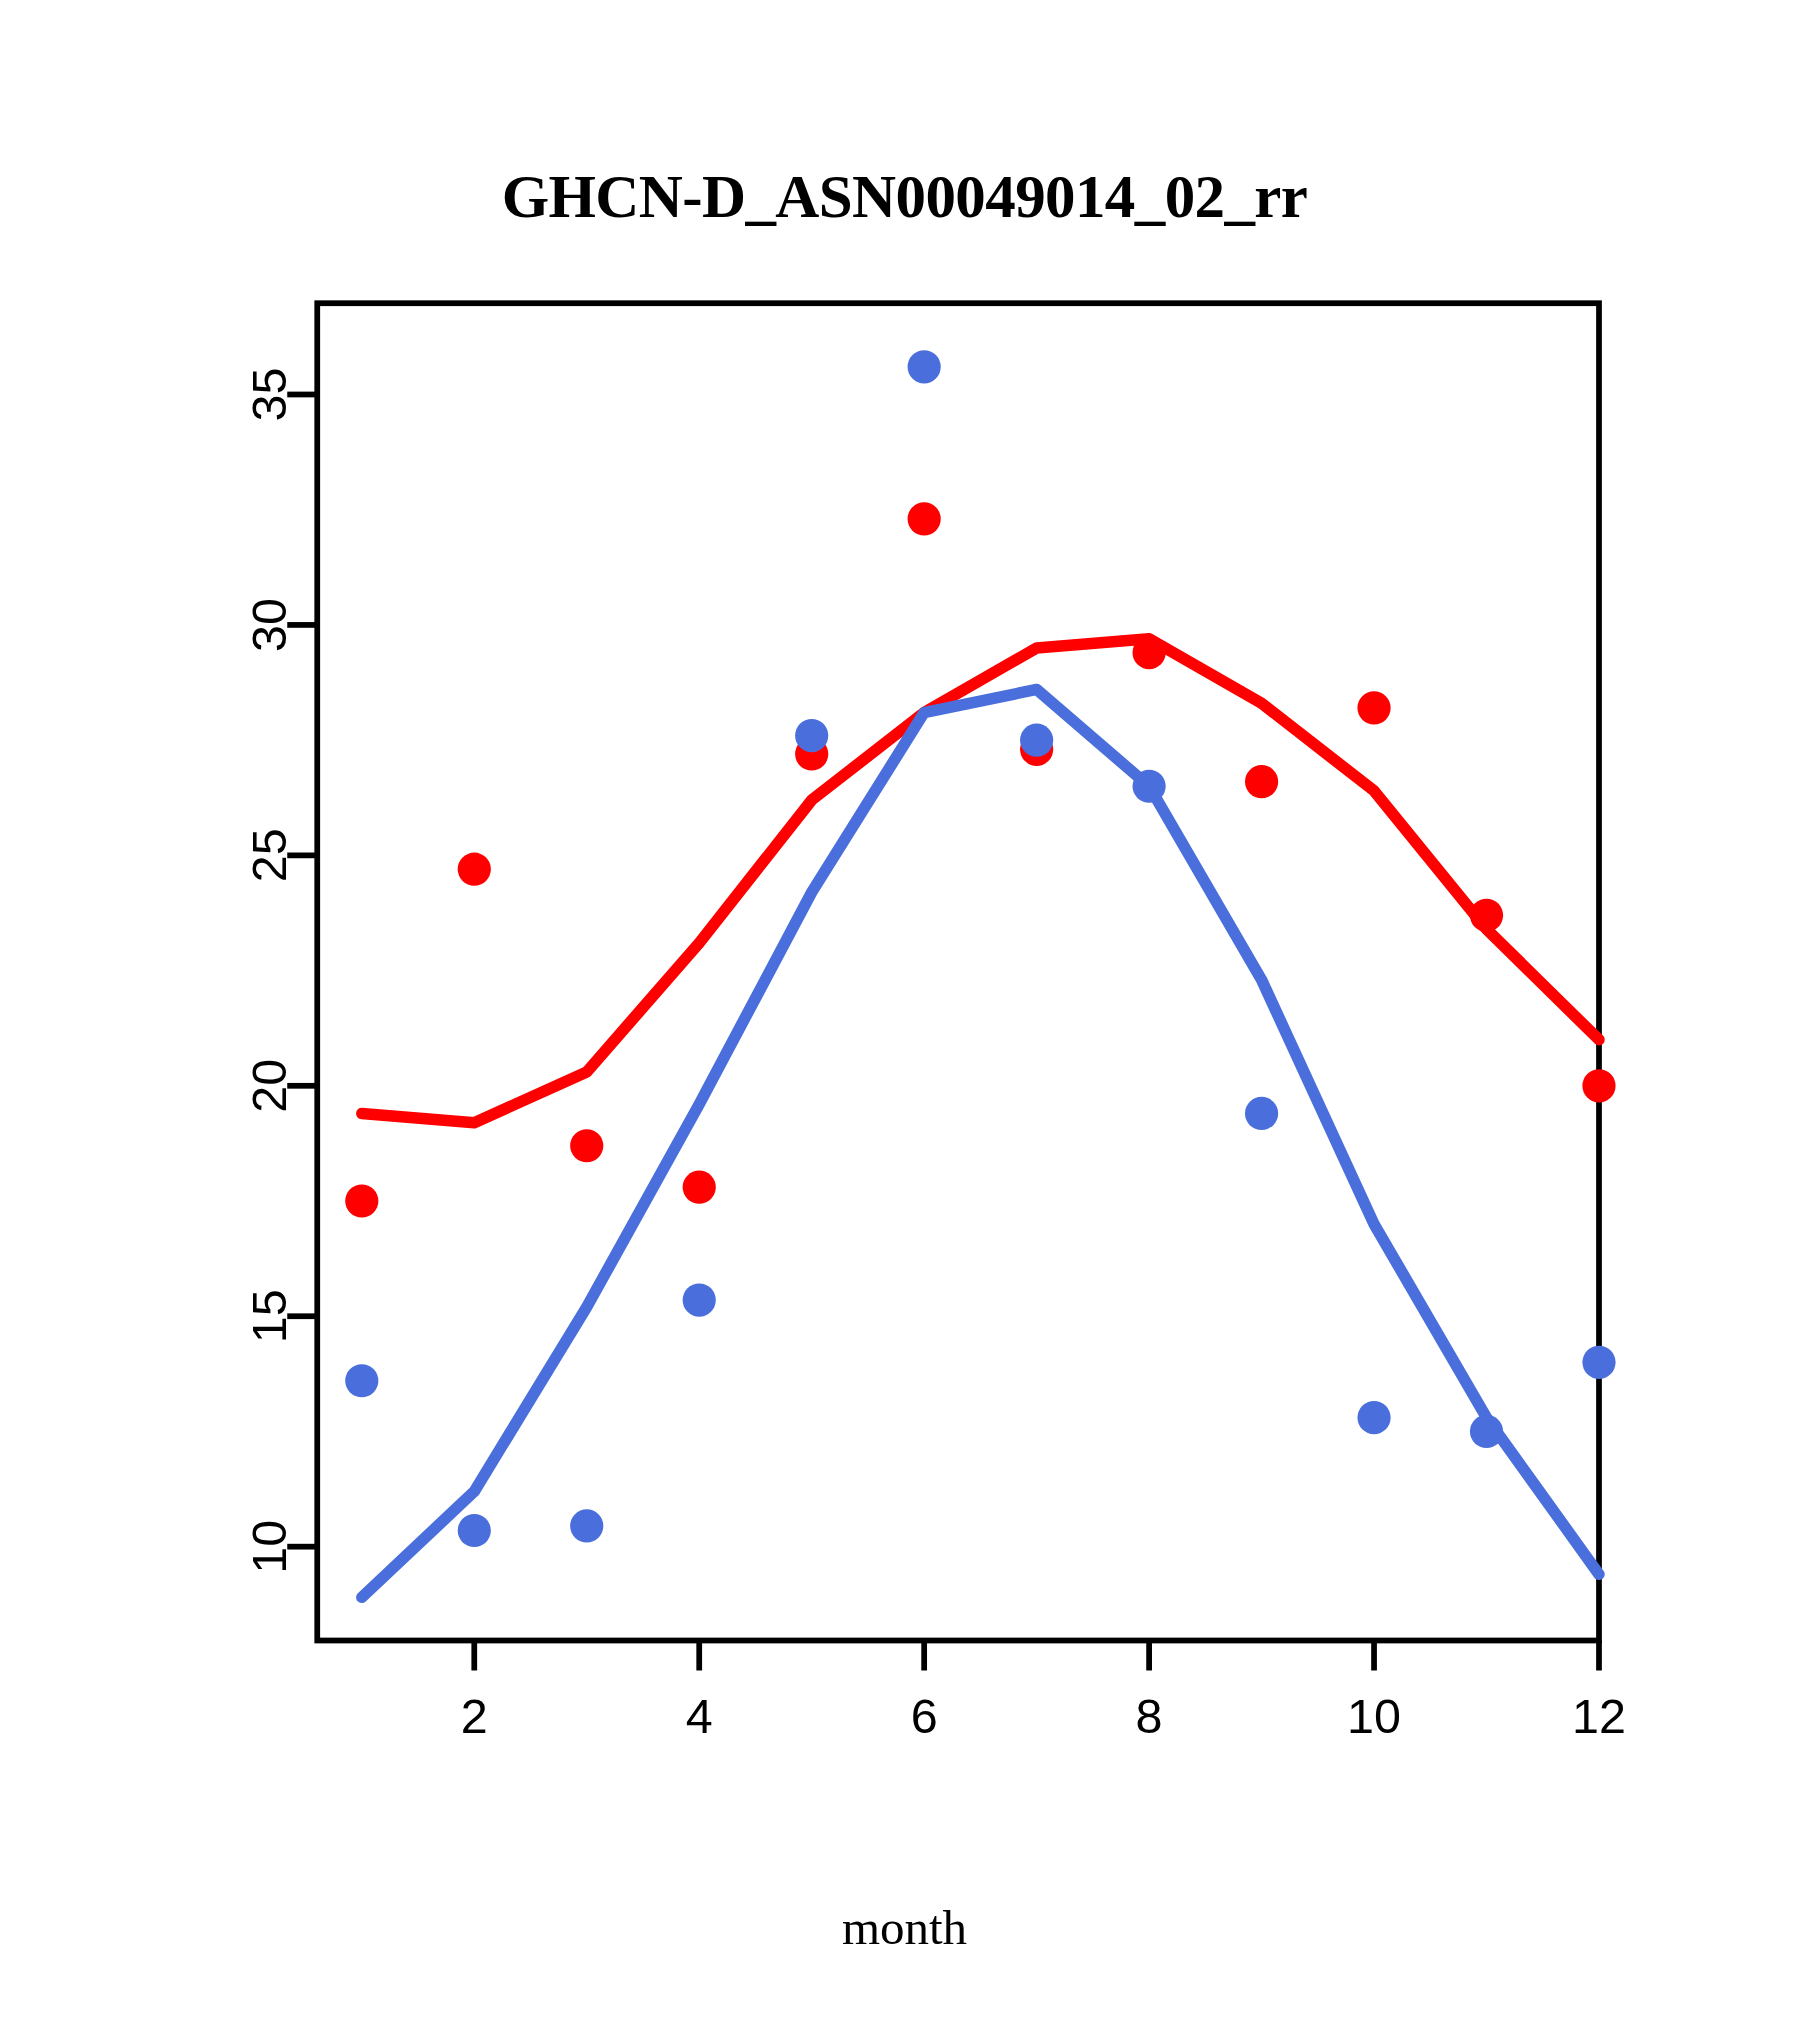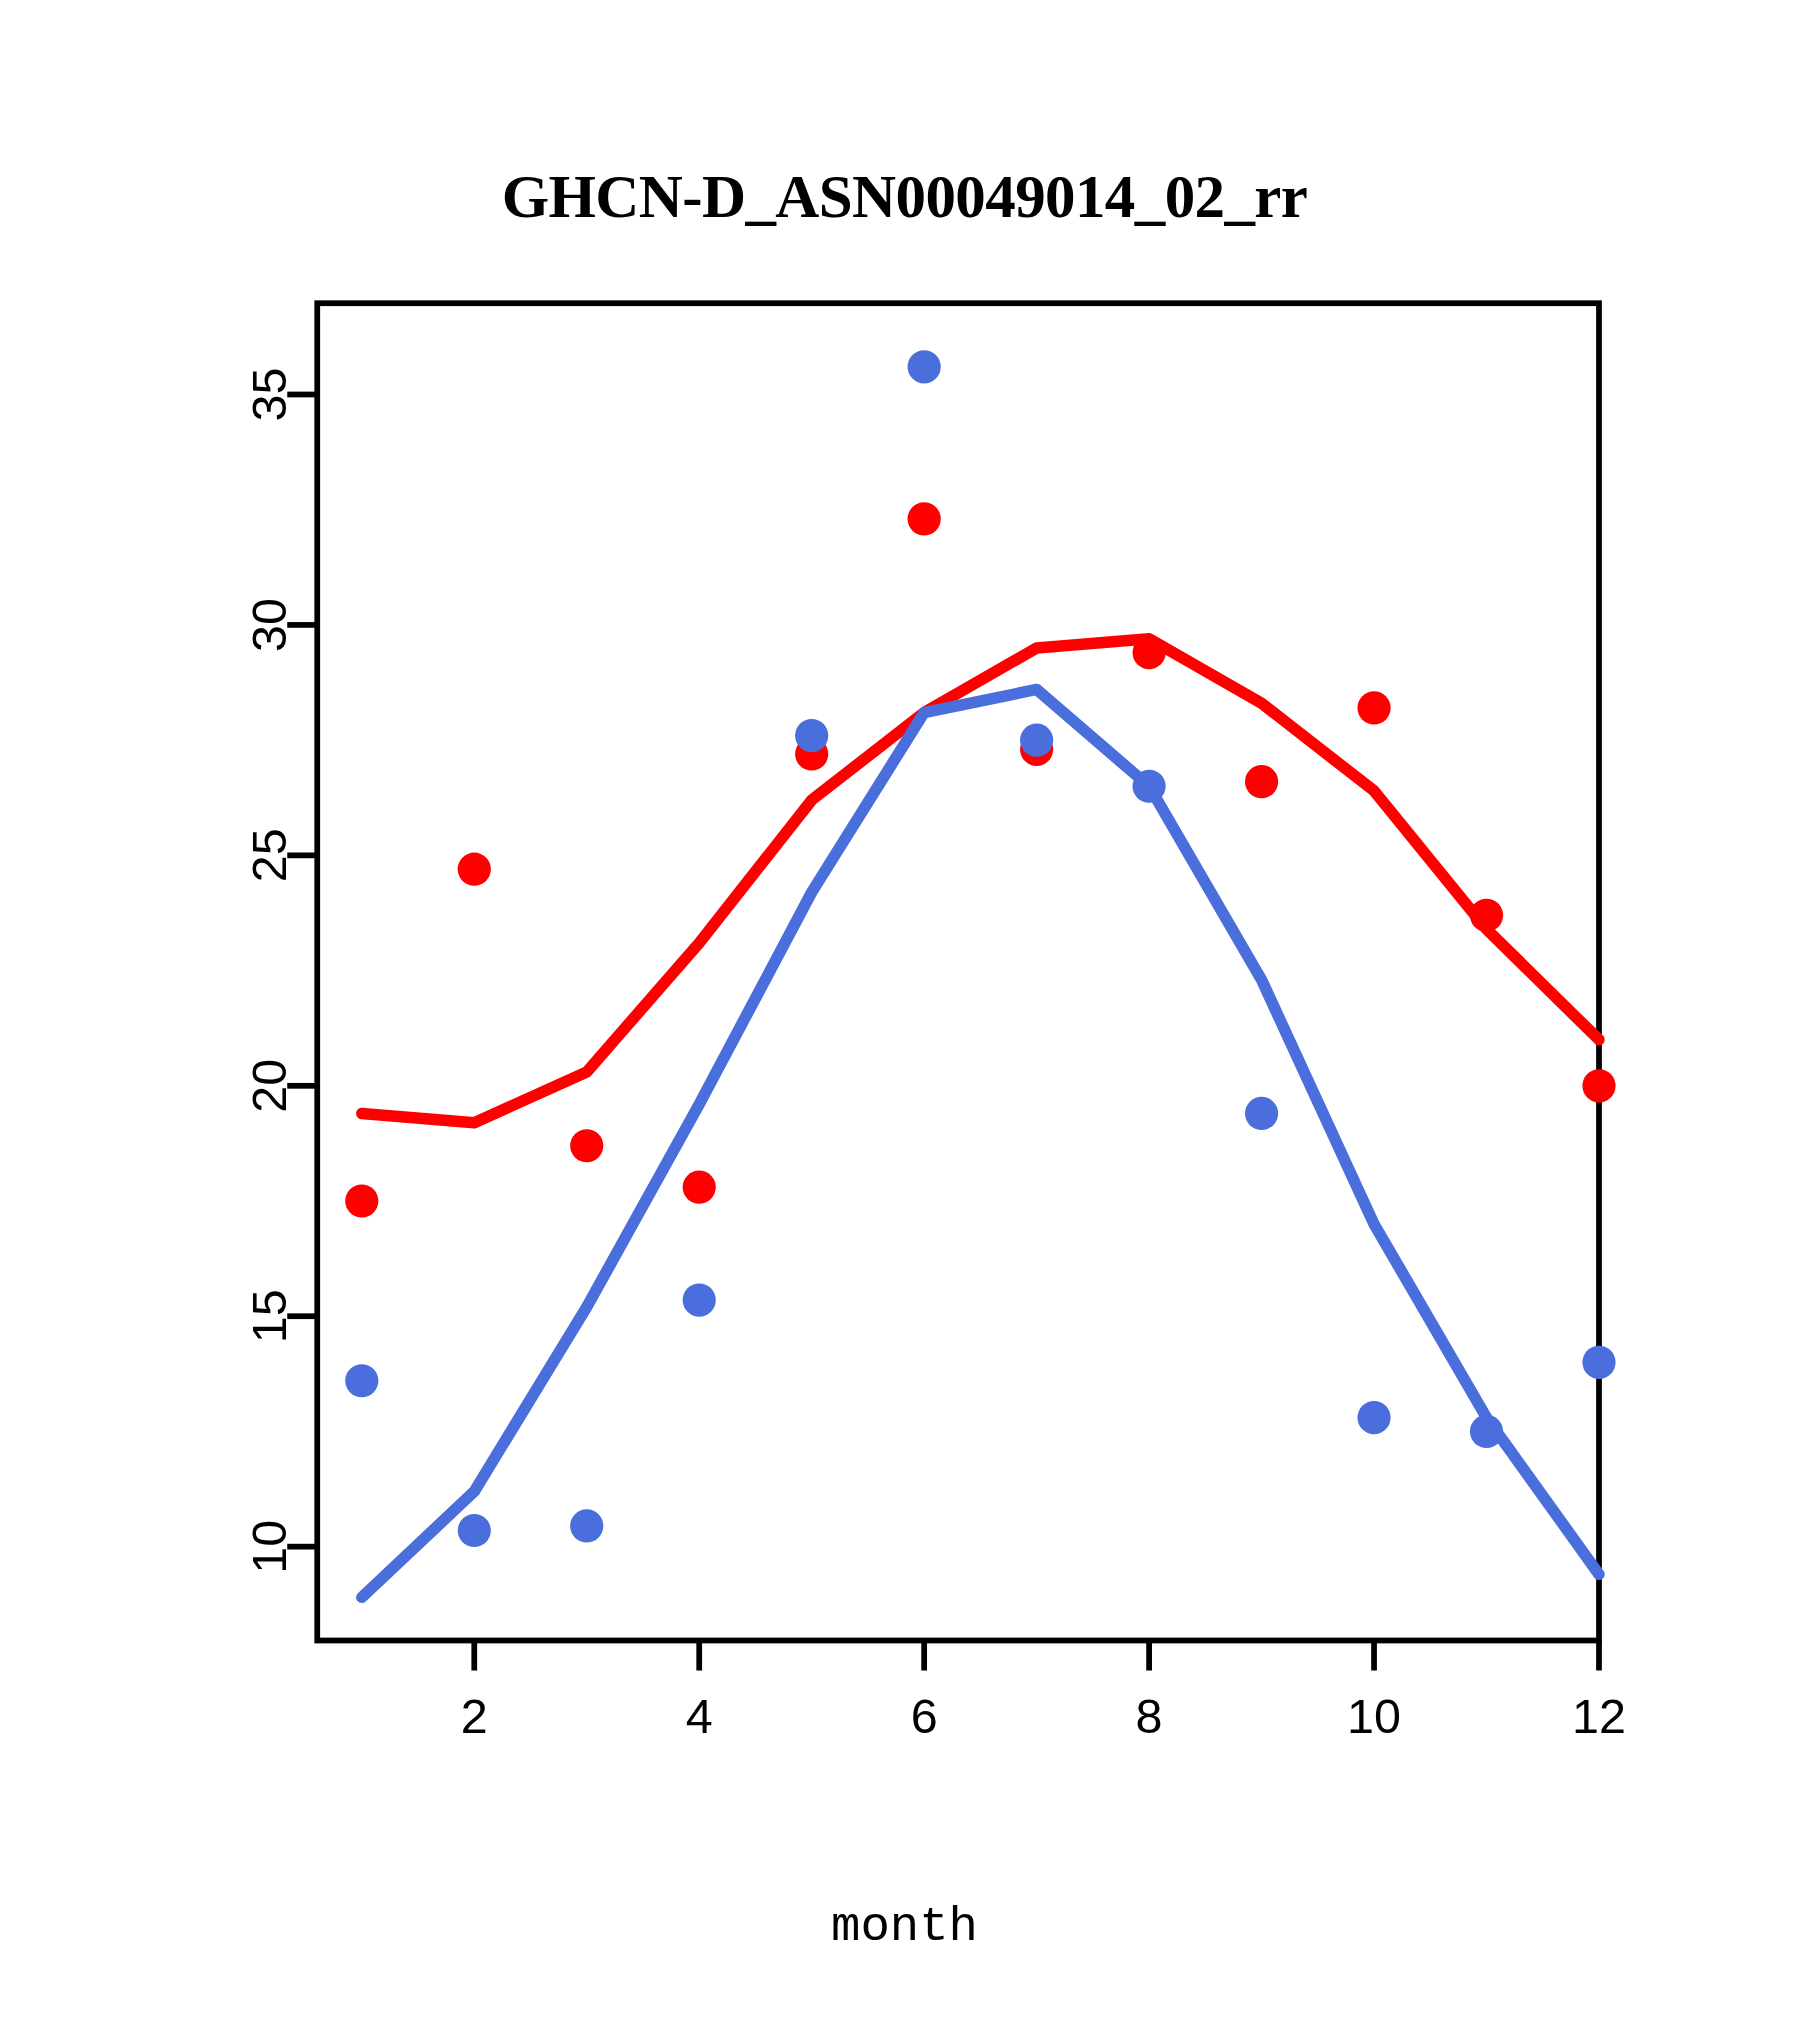--- a/index.html
+++ b/index.html
@@ -39,21 +39,21 @@
     top: 0;
     width: 1809px;
     height: 2035px;
   }
   .xlab {
     position: absolute;
     left: 0;
     right: 0;
     top: 1899px;
     text-align: center;
-    font-family: Liberation Mono, monospace;
+    font-family: Liberation Serif, serif;
     font-size: 49px;
     color: #000000;
   }
   .tick-text-x {
     font-family: "Liberation Sans", sans-serif;
     font-size: 76px;
     fill: #000000;
   }
   .tick-text-y {
     font-family: "Liberation Sans", sans-serif;

